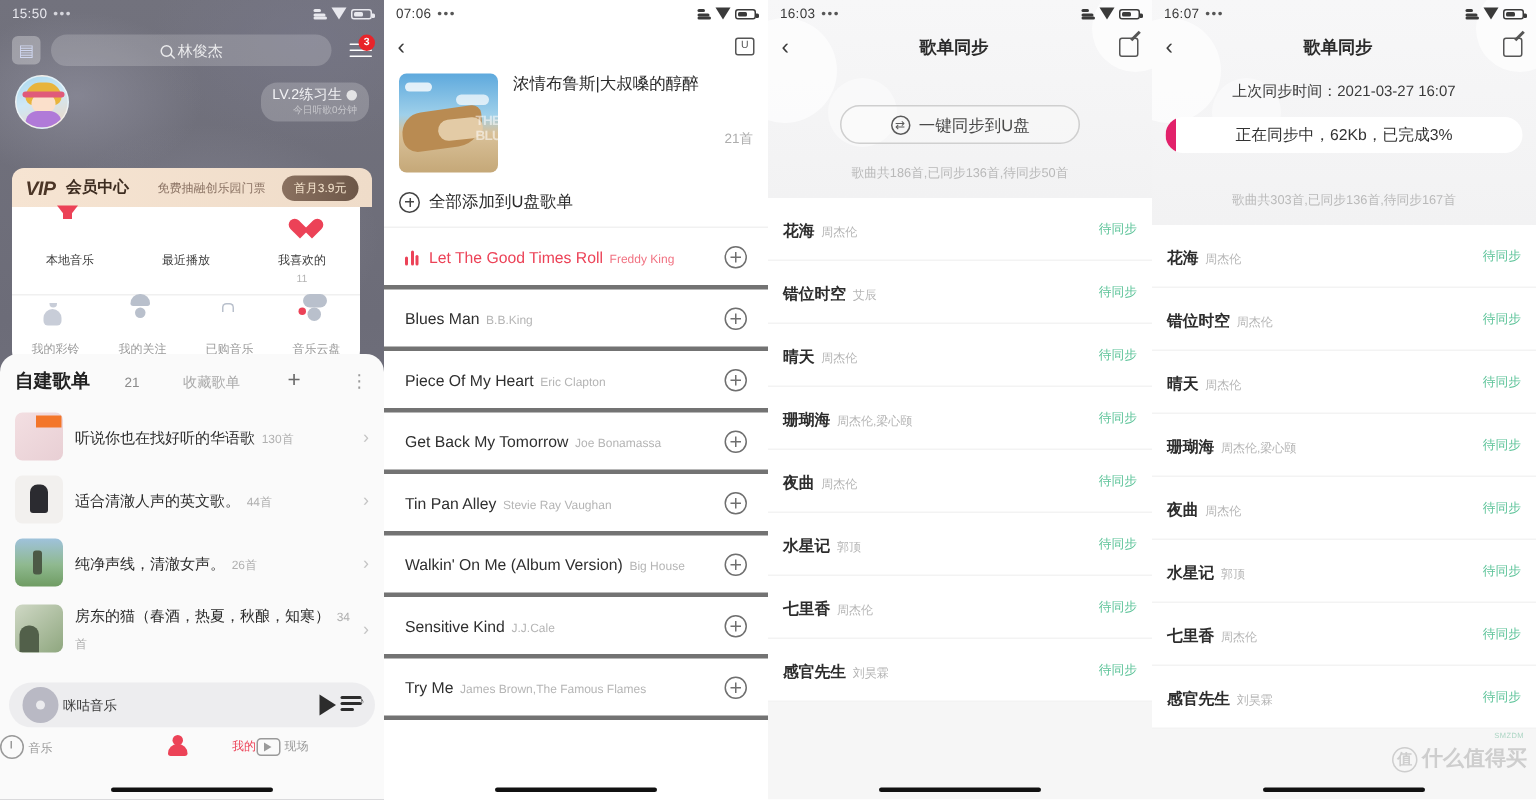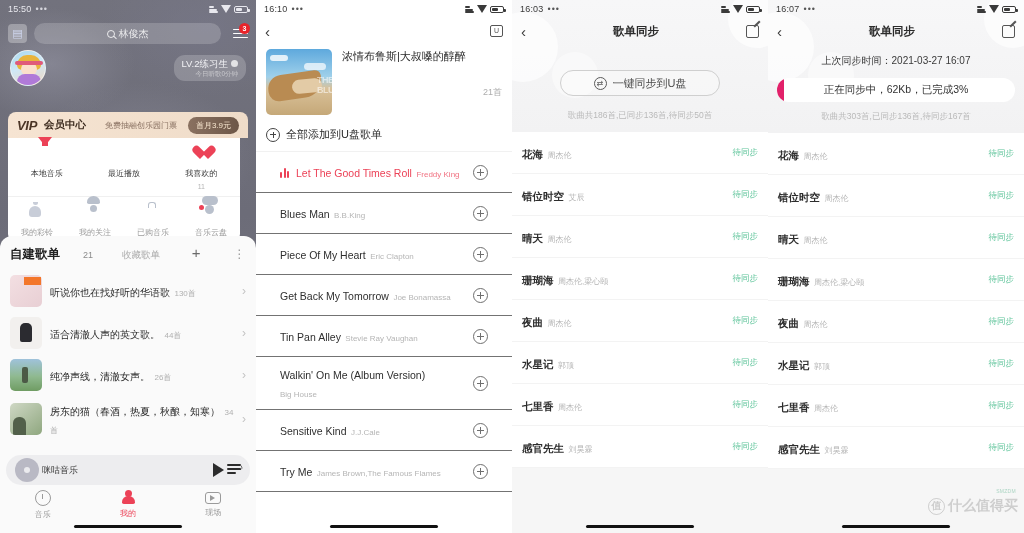--- a/index.html
+++ b/index.html
@@ -172,21 +172,21 @@
   .mp-list i { position: absolute; left: 0; height: 1.5px; background: #2c2c2c; border-radius: 1px; }
   .mp-list i:nth-child(1) { top: 0; width: 14px; }
   .mp-list i:nth-child(2) { top: 4px; width: 14px; }
   .mp-list i:nth-child(3) { top: 8px; width: 9px; }
   .mp-list::after { content: "♪"; position: absolute; right: -2px; top: -1px; font-size: 8px; color: #2c2c2c; }
 
   .tabbar {
     position: absolute; left: 0; right: 0; bottom: 0; height: 48px; background: #fafafa;
     display: flex; align-items: flex-start; padding-top: 5px;
   }
-  .tabitem { flex: 1; display: flex; flex-direction: column; align-items: center; gap: 3px; }
+  .tabitem { flex: 1; display: flex; flex-direction: row; align-items: center; gap: 3px; }
   .tabitem .tlabel { font-size: 8px; color: #9a9a9a; }
   .tabitem.active .tlabel { color: #ec4257; }
   .t-ic { width: 16px; height: 16px; position: relative; }
   .t-music { border: 1.4px solid #9a9a9a; border-radius: 50%; }
   .t-music::after { content: ""; position: absolute; left: 6px; top: 3px; width: 1.4px; height: 5px; background: #9a9a9a; }
   .t-mine { width: 14px; height: 15px; margin: 0 auto; position: relative; }
   .t-mine::before { content: ""; position: absolute; left: 4px; top: 0; width: 7px; height: 7px; border-radius: 50%; background: #ec4257; }
   .t-mine::after { content: ""; position: absolute; left: 1px; bottom: 1px; width: 13px; height: 8px; border-radius: 7px 7px 2px 2px; background: #ec4257; }
   .t-live { width: 16px; height: 12px; border: 1.4px solid #9a9a9a; border-radius: 3px; position: relative; margin-top: 2px; }
   .t-live::after { content: ""; position: absolute; left: 4px; top: 2px; width: 0; height: 0; border-left: 5px solid #9a9a9a; border-top: 3px solid transparent; border-bottom: 3px solid transparent; }
@@ -217,21 +217,21 @@
   .albumtitle { font-size: 11px; color: #2b2b2b; line-height: 1.35; }
   .albumcount { font-size: 9px; color: #adadad; margin-top: 22px; text-align: right; }
   .addall { display: flex; align-items: center; gap: 6px; padding: 4px 10px 9px 10px; }
   .plus-circle { width: 14px; height: 14px; border: 1.3px solid #444; border-radius: 50%; position: relative; flex: 0 0 auto; }
   .plus-circle::before, .plus-circle::after { content: ""; position: absolute; background: #444; }
   .plus-circle::before { left: 3px; top: 5.5px; width: 6px; height: 1.3px; }
   .plus-circle::after { left: 5.6px; top: 3px; width: 1.3px; height: 6px; }
   .addall .addtext { font-size: 11px; color: #2b2b2b; }
 
   .songlist { border-top: 1px solid #f1f1f1; }
-  .song { display: flex; align-items: center; padding: 8px 24px; border-bottom: 1px solid #737373; min-height: 41px; }
+  .song { display: flex; align-items: center; padding: 8px 14px; border-bottom: 3px solid #737373; min-height: 41px; }
   .song .bars { width: 11px; height: 11px; position: relative; flex: 0 0 auto; margin-right: 5px; }
   .song .bars i { position: absolute; bottom: 0; width: 2px; background: #ec4257; border-radius: 1px; }
   .song .bars i:nth-child(1) { left: 0; height: 6px; }
   .song .bars i:nth-child(2) { left: 3.5px; height: 10px; }
   .song .bars i:nth-child(3) { left: 7px; height: 7px; }
   .song .sinfo { flex: 1; min-width: 0; }
   .song .stitle { font-size: 10.5px; color: #2f2f2f; white-space: nowrap; overflow: hidden; text-overflow: ellipsis; }
   .song .sartist { font-size: 8px; color: #b5b5b5; margin-top: 4px; white-space: nowrap; overflow: hidden; text-overflow: ellipsis; }
   .song.playing .stitle { color: #ec4257; }
   .song.playing .sartist { color: #ec4257; opacity: .75; }
@@ -449,21 +449,21 @@
         <span class="t-live"></span>
         <span class="tlabel">现场</span>
       </div>
     </div>
     <div class="homebar"></div>
   </div>
 
   <div class="panel p2">
     <div class="statusbar" style="color:#3a3a3a">
       <div class="sb-left">
-        <span>16:10</span>
+        <span>07:06</span>
         <span class="sb-dots">•••</span>
       </div>
       <div class="sb-right">
         <span class="ic-signal">
             <i></i>
             <i></i>
             <i></i>
           </span>
         <span class="ic-wifi"></span>
         <span class="ic-batt">
@@ -683,21 +683,21 @@
       <div class="navbar" style="position:relative">
         <span class="back">‹</span>
         <span class="navtitle">歌单同步</span>
         <span class="editicon"></span>
       </div>
       <div class="lastsync">上次同步时间：2021-03-27 16:07</div>
       <div class="progwrap">
         <span class="progfill" id="progfill" style="width: 3%; background: rgb(226, 33, 106);"></span>
         <span class="progtext">正在同步中，62Kb，已完成3%</span>
       </div>
-      <div class="sync-stat" style="margin-top:9px">歌曲共303首,已同步136首,待同步167首</div>
+      <div class="sync-stat" style="margin-top:26px">歌曲共303首,已同步136首,待同步167首</div>
     </div>
 
     <div class="sync-list">
       <div class="srow">
         <span class="sinfo">
           <span class="stitle">花海</span>
           <span class="sartist">周杰伦</span>
         </span>
         <span class="sstate">待同步</span>
       </div>

